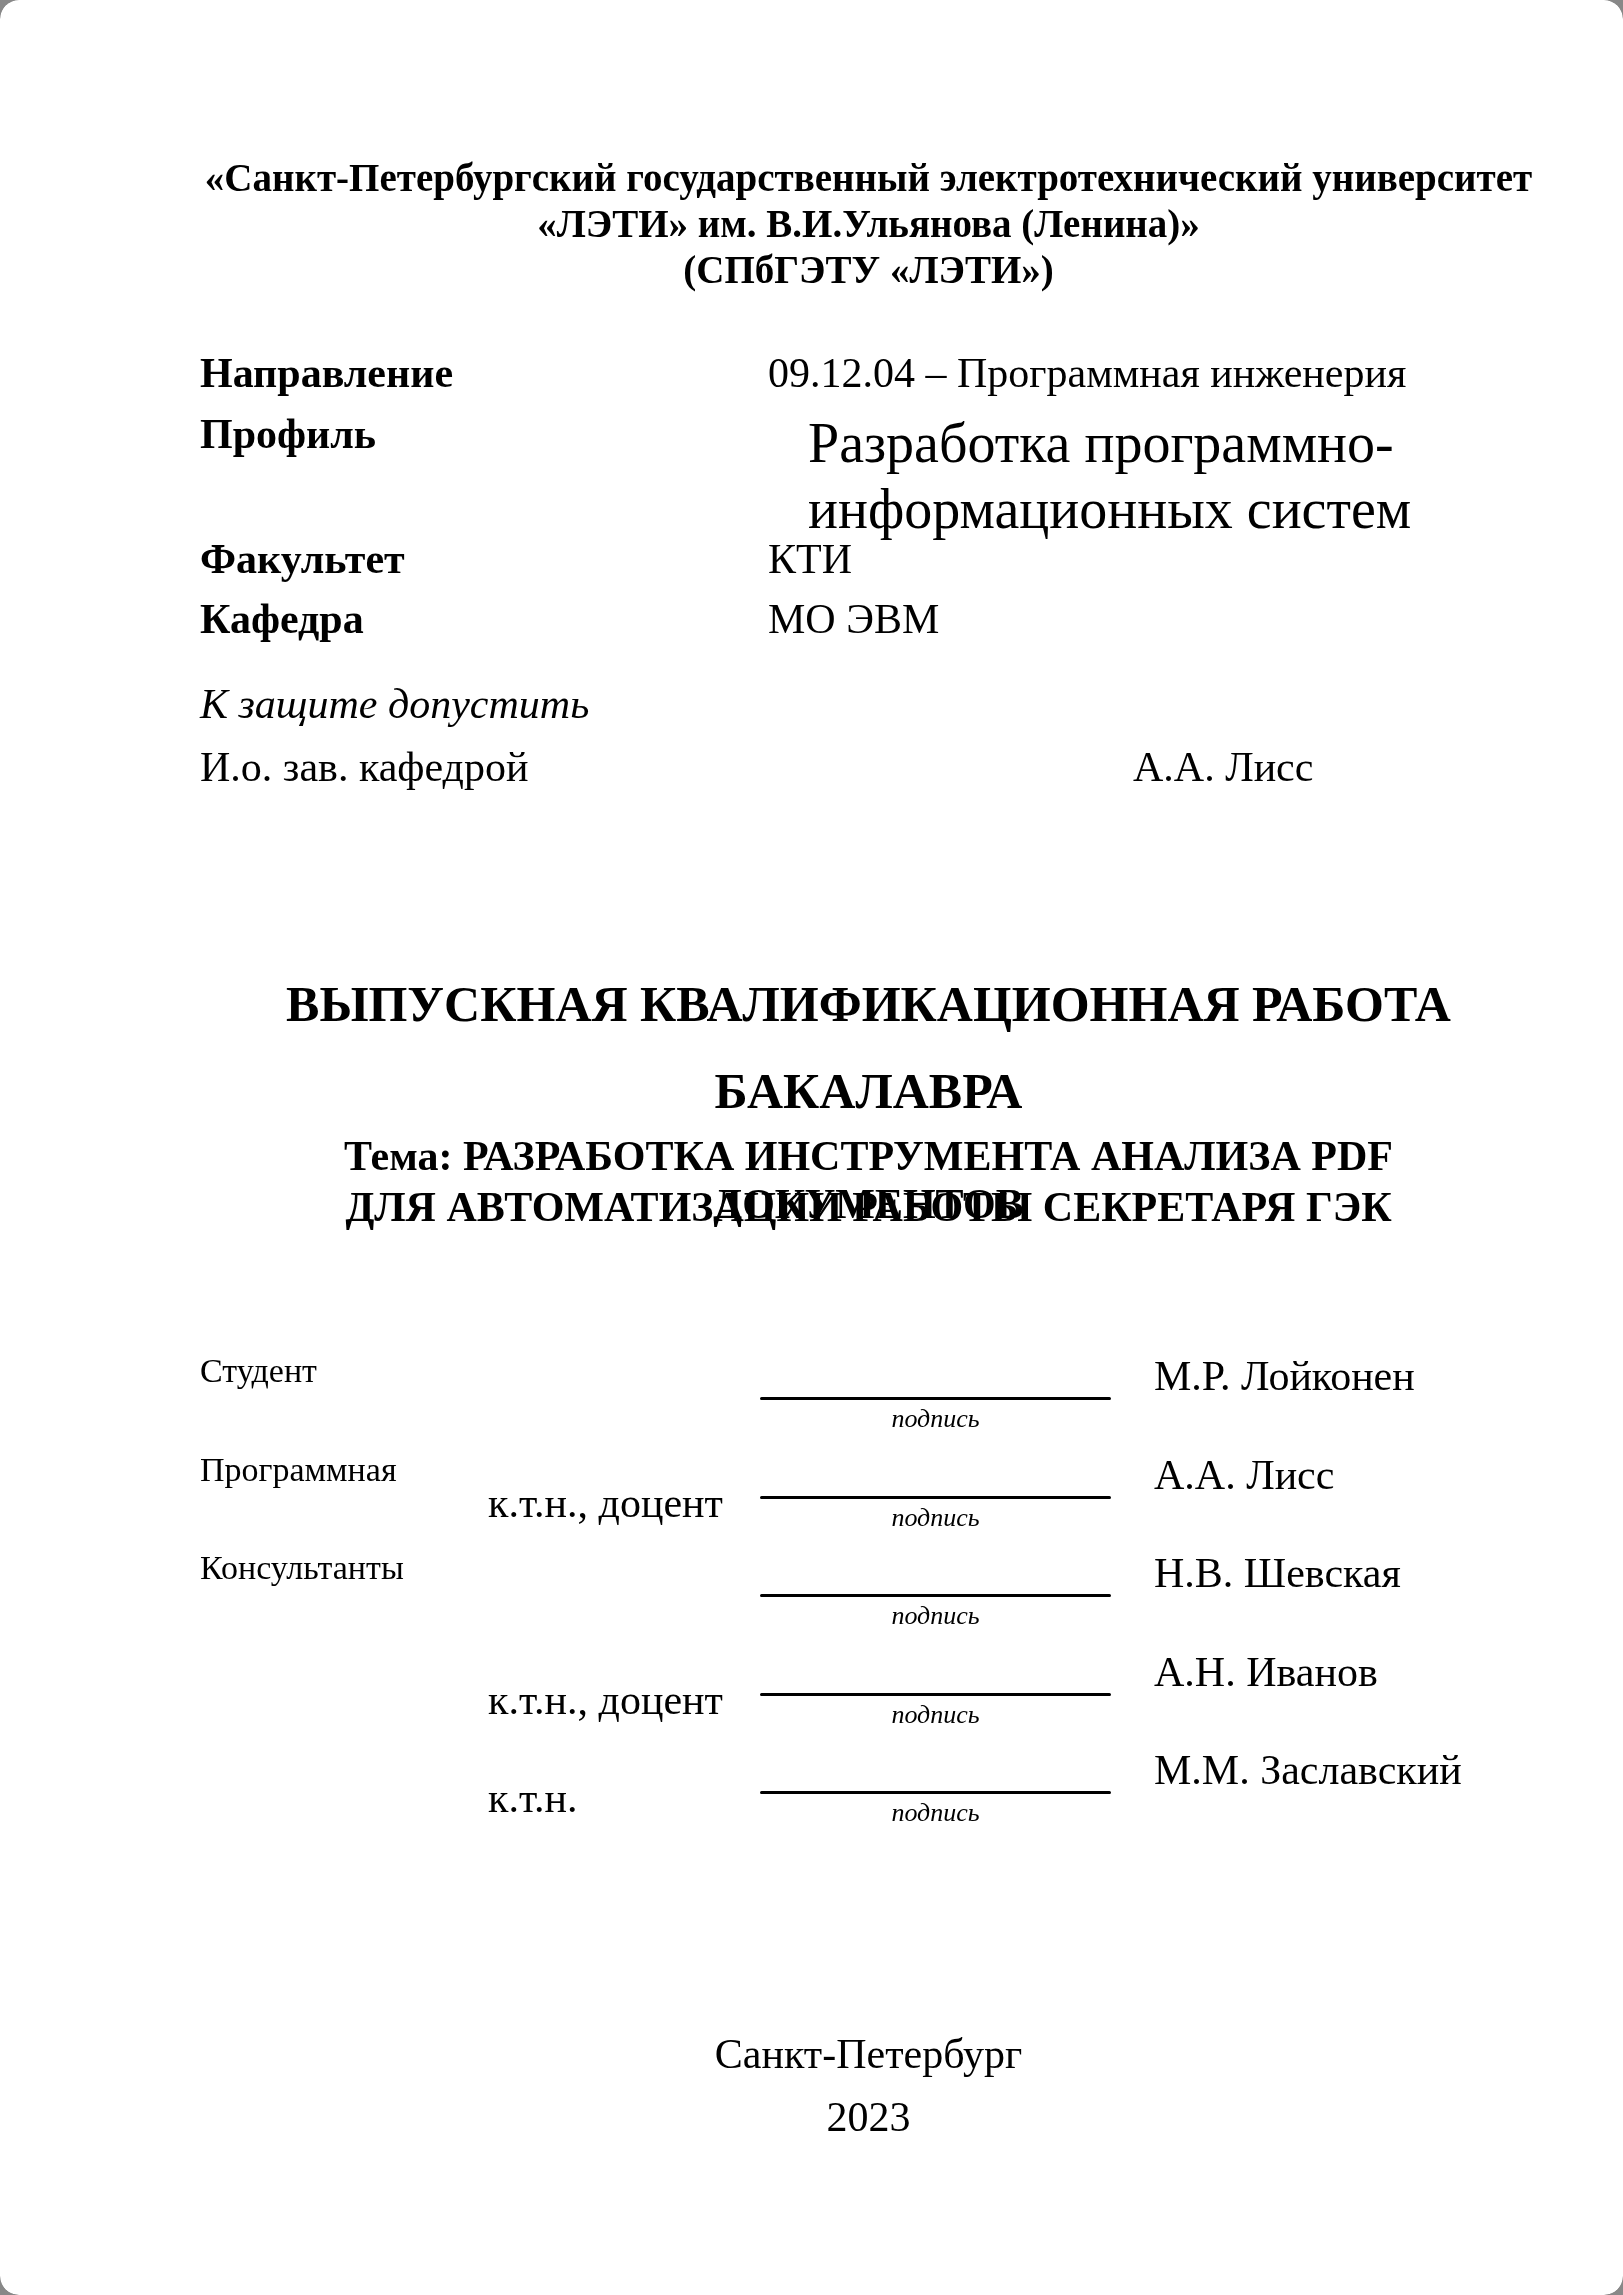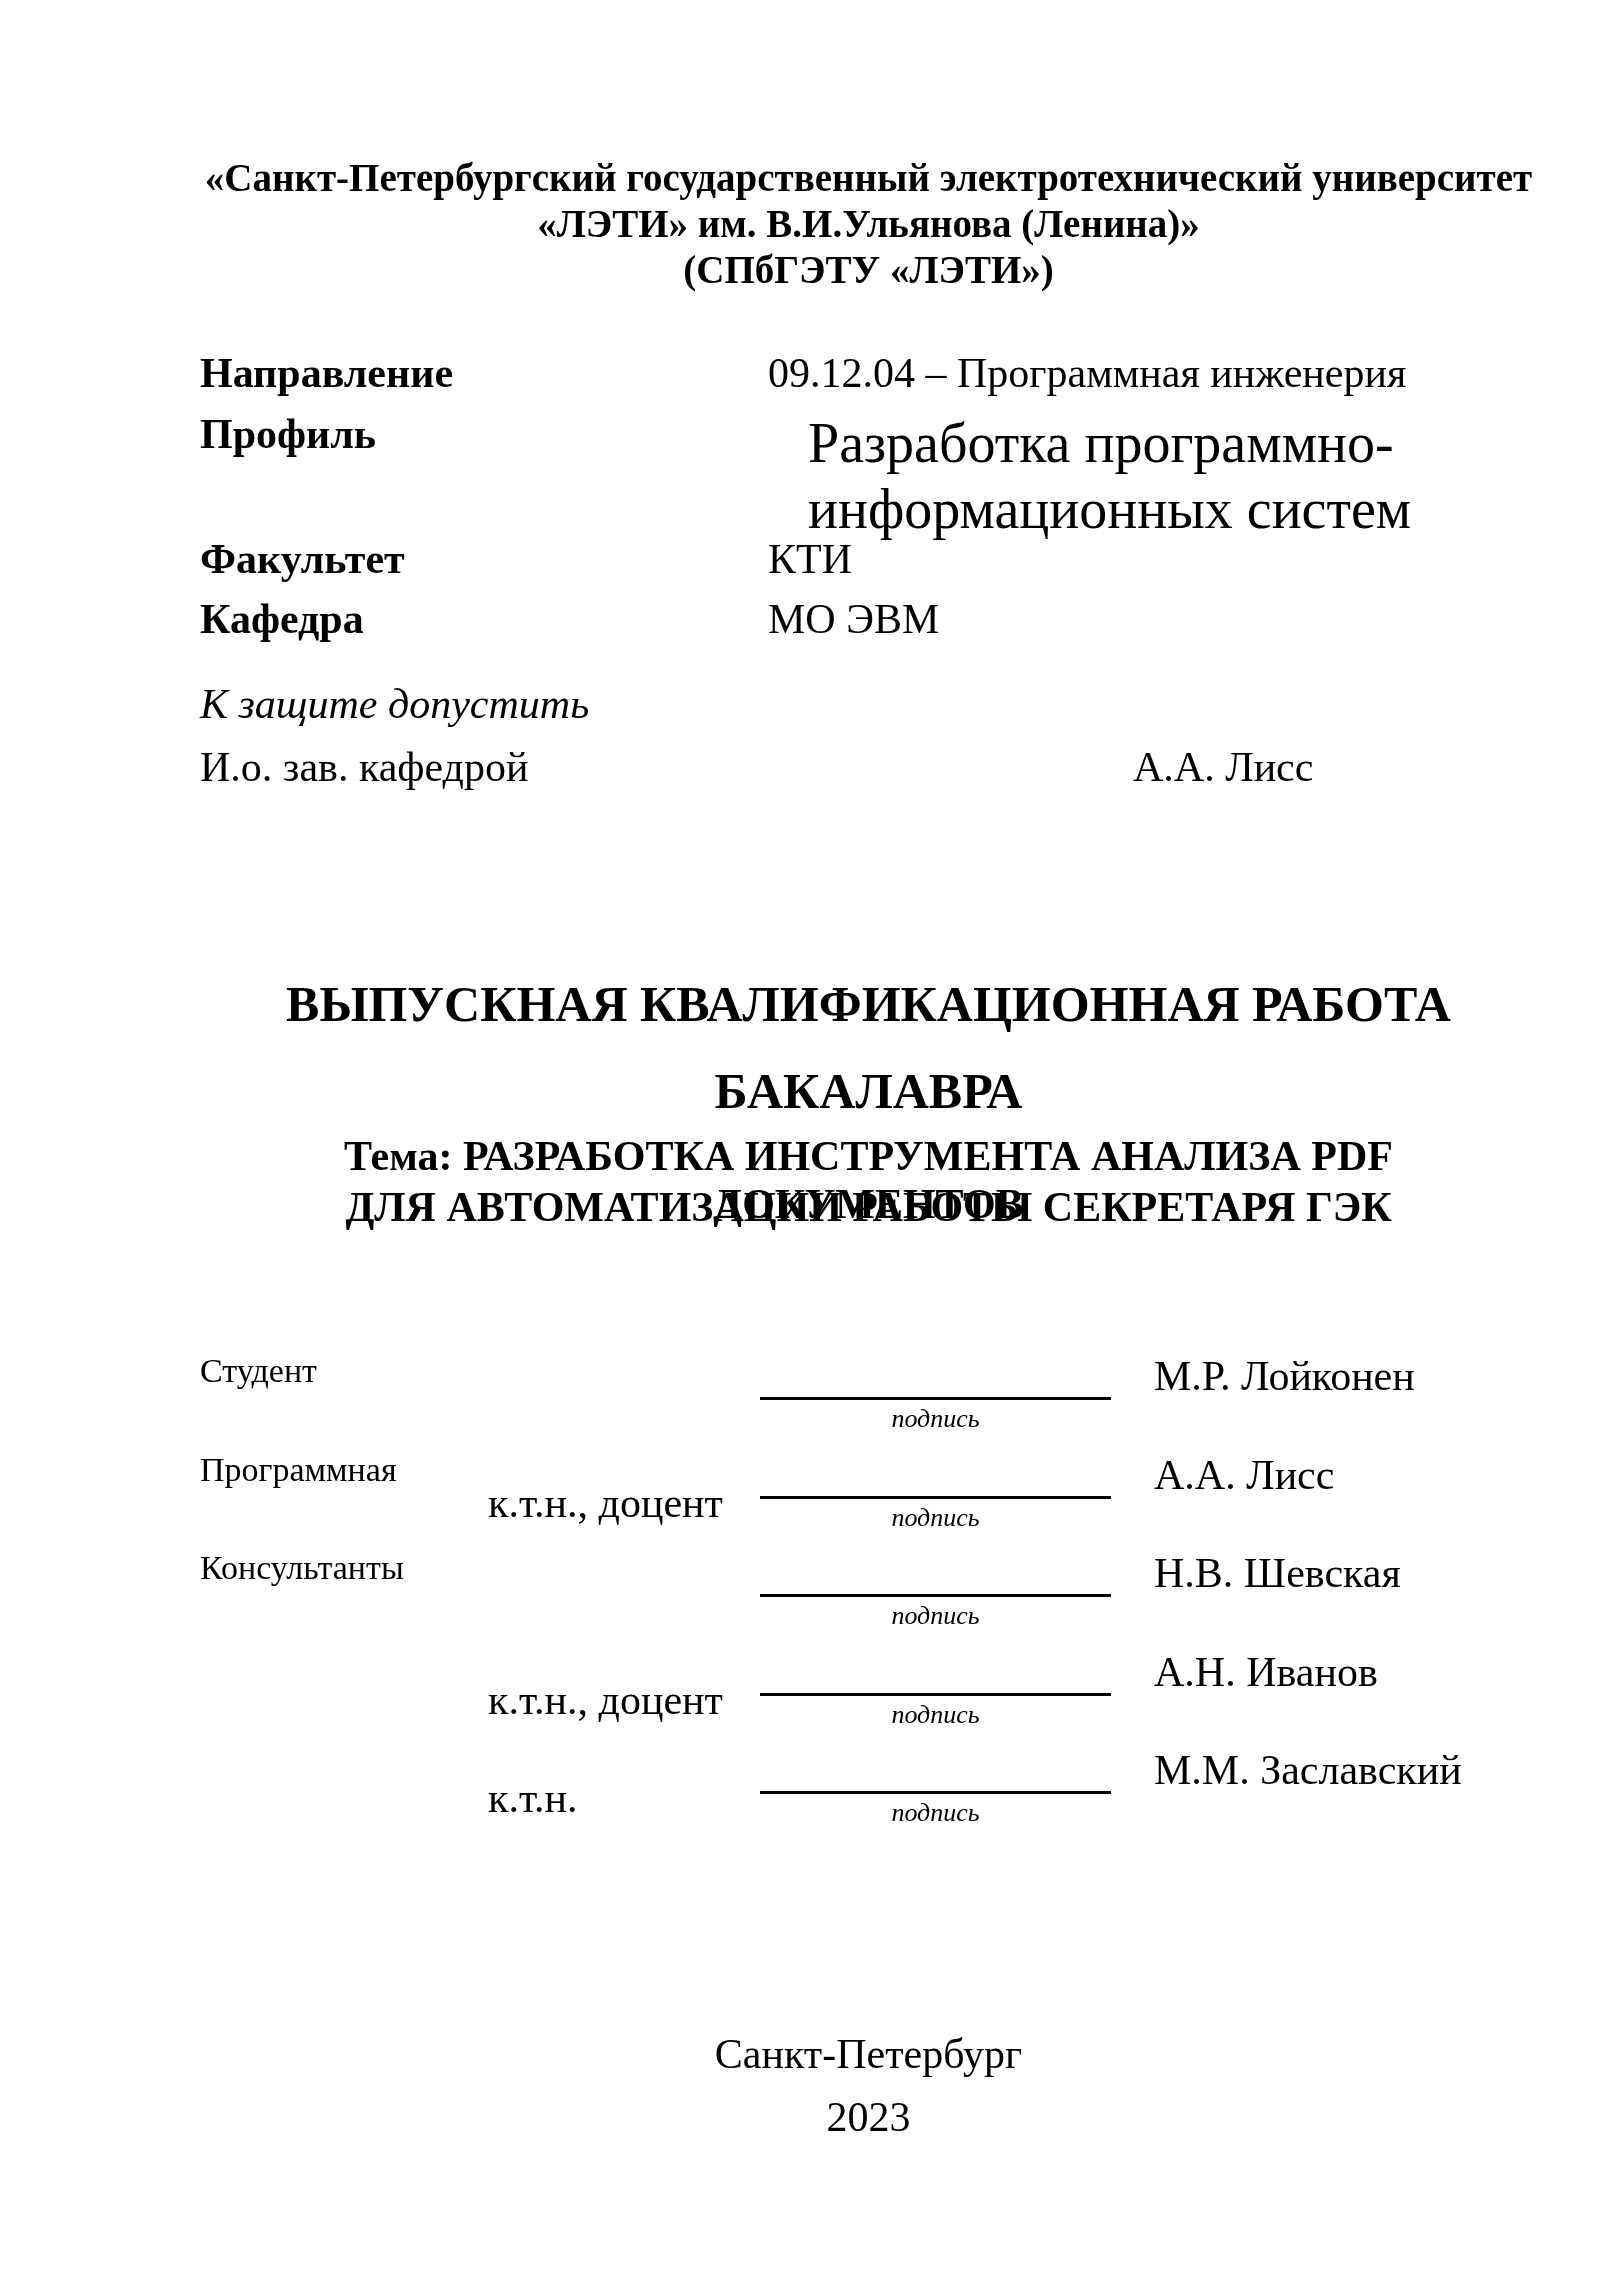--- a/index.html
+++ b/index.html
@@ -1,15 +1,15 @@
 <!DOCTYPE html>
 <html style="font-size:12.6px"><head>
 <meta charset="utf-8">
 <style>
-  * { margin: 0; padding: 0; box-sizing: border-box; }
+  * { margin: 0; padding: 0; box-sizing: border-box; border-radius: 19px; }
   html, body { background: #888; }
   .page {
     position: relative;
     width: 1623px;
     height: 2295px;
     margin: 0 auto;
     background: #ffffff;
     color: #000000;
     font-family: "Liberation Serif", "DejaVu Serif", serif;
     overflow: hidden;

